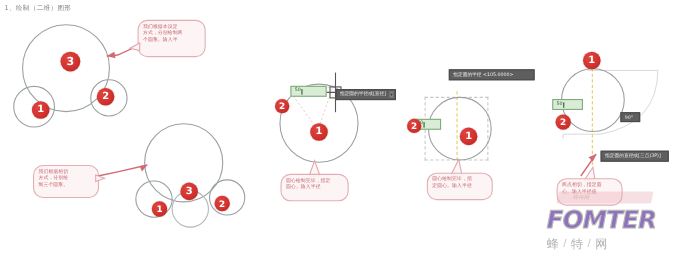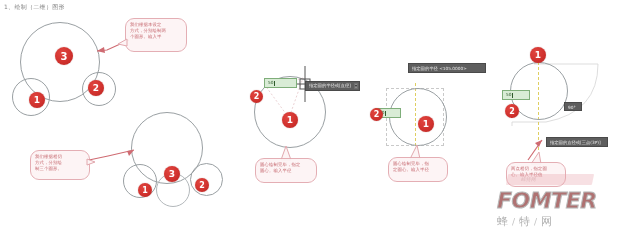--- a/index.html
+++ b/index.html
@@ -119,21 +119,21 @@
 
   
   .wm{
     left:497px;top:178px;width:118px;height:50px;
     opacity:.62;
   }
   .wm-word{
     font-family:"DejaVu Sans","Liberation Sans",sans-serif;
     font-weight:bold;font-style:italic;
     font-size:22px;letter-spacing:-0.5px;
-    color:#7f1d1d;
+    color:#4c1d95;
     -webkit-text-stroke:1px #8d8d8d;
     text-shadow:0 0 1px #9a9a9a;
     line-height:1;
     white-space:nowrap;
   }
   .wm-cn{
     margin-top:2px;
     font-size:11px;color:#7d7d7d;
     letter-spacing:1px;white-space:nowrap;
     display:flex;align-items:center;gap:3px;

